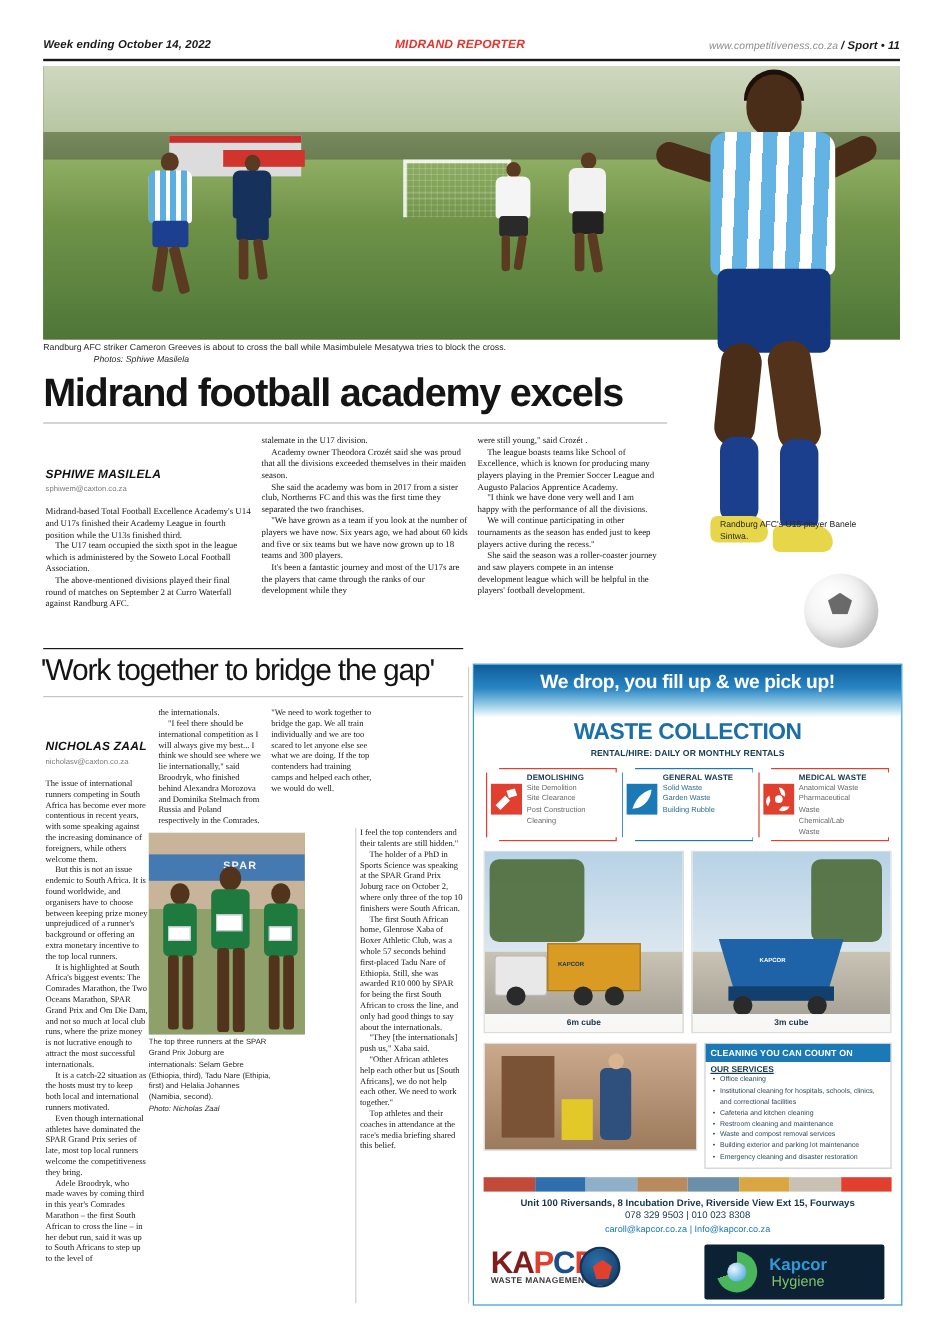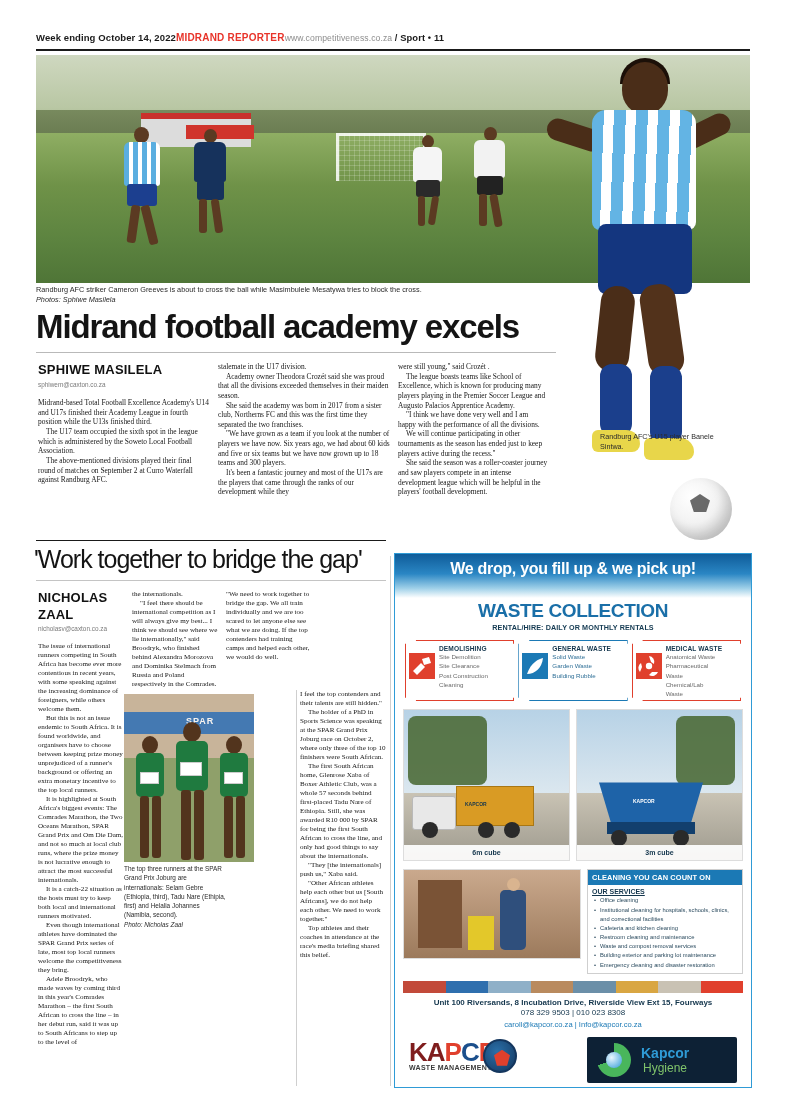--- a/index.html
+++ b/index.html
@@ -7,21 +7,21 @@
     width: 786px; height: 1113px;
     background: #ffffff;
     font-family: "Liberation Serif", serif;
     overflow: hidden;
   }
   .page { position: relative; width: 786px; height: 1113px; background:#fff; }
 
   
   .masthead {
     position: absolute; left: 36px; top: 26px; width: 714px; height: 22px;
-    display: flex; align-items: center; 
+    display: flex; align-items: center; justify-content: space-between; font-style: italic;
   }
   .mh-left {
     font-family: "Liberation Sans", sans-serif;
     font-weight: bold; font-size: 9.5px; color:#1a1a1a; letter-spacing: .1px;
   }
   .mh-center {
     font-family: "Liberation Sans", sans-serif;
     font-weight: bold; font-size: 10px; color:#e8342a; letter-spacing: .2px;
   }
   .mh-right {
@@ -127,33 +127,33 @@
   .bp-thigh-r{ position:absolute; left:104px; top:222px; width:36px; height:92px; border-radius:16px; background:#52321b; transform:rotate(-8deg);}
   .bp-sock-l{ position:absolute; left:60px; top:302px; width:32px; height:72px; border-radius:12px; background:#1b3f8c;}
   .bp-sock-r{ position:absolute; left:110px; top:304px; width:32px; height:78px; border-radius:12px; background:#1b3f8c;}
   .bp-boot-l{ position:absolute; left:52px; top:368px; width:48px; height:22px; border-radius:6px 14px 8px 6px; background:#e8d64a;}
   .bp-boot-r{ position:absolute; left:104px; top:376px; width:50px; height:22px; border-radius:6px 14px 8px 6px; background:#e8d64a;}
 
   .hero-caption{
     position:absolute; left:36px; top:285px; width:520px;
     font-family:"Liberation Sans", sans-serif; font-size:7.3px; line-height:1.42; color:#2a2a2a;
   }
-  .hero-caption .credit{ font-style:italic; }
+  .hero-caption .credit{ font-style:italic;margin-left:42px; }
 
   
   .headline1{
     position:absolute; left:36px; top:310px; width:520px;
     font-family:"Liberation Sans", sans-serif; font-weight:bold;
     font-size:33px; line-height:1.03; letter-spacing:-1.1px; color:#141414;
   }
   .rule-h1{ position:absolute; left:36px; top:352px; width:520px; height:.8px; background:#b9b9b9; }
 
   
-  .byline{ font-family:"Liberation Sans", sans-serif; font-weight:bold; 
-    font-size:13px; letter-spacing:.2px; color:#111; }
+  .byline{ font-family:"Liberation Sans", sans-serif; font-weight:bold; font-style:italic;
+    font-size:10px; letter-spacing:.2px; color:#111;margin-top:27px; }
   .email{ font-family:"Liberation Sans", sans-serif; font-size:6.4px; color:#7a7a7a; margin-top:2px; }
 
   .col { position:absolute; font-size:7.4px; line-height:1.30; color:#171717; text-align:left; }
   .col p { text-indent: 8px; }
   .col p.first { text-indent: 0; }
   .col p + p { margin-top:0; }
 
   .a1c1{ left:38px; top:362px; width:172px; }
   .a1c2{ left:218px; top:362px; width:172px; }
   .a1c3{ left:398px; top:362px; width:150px; }

